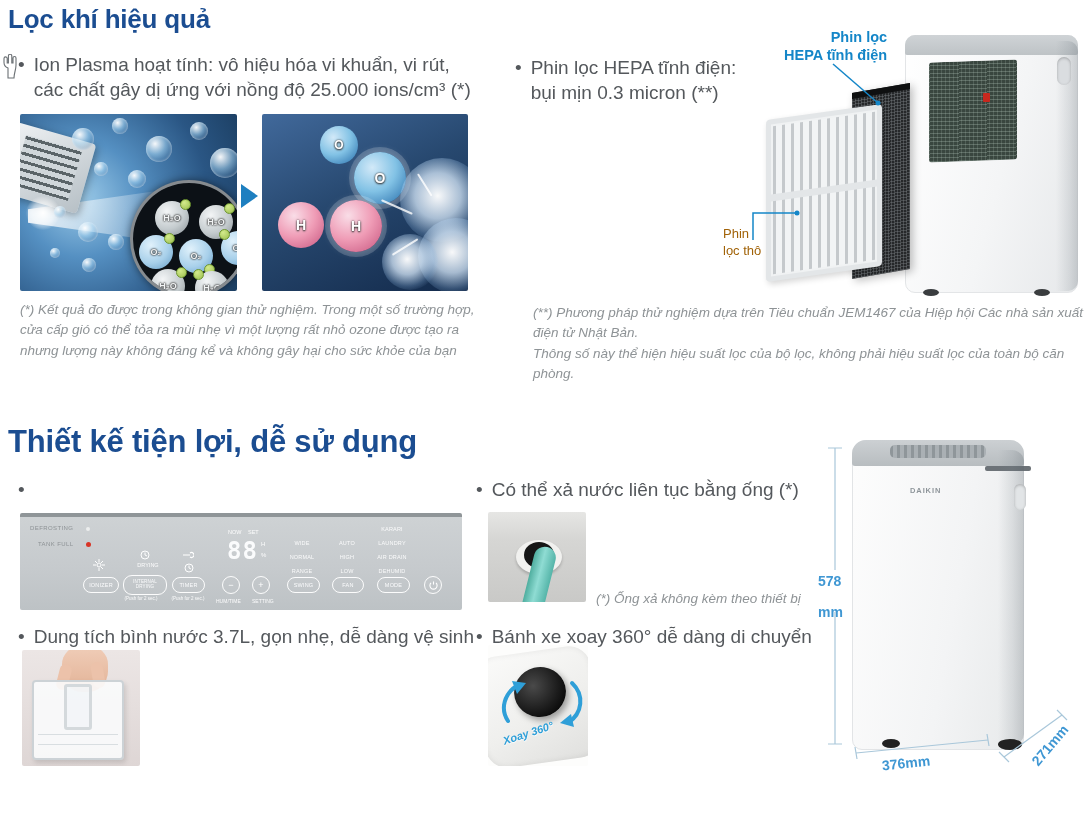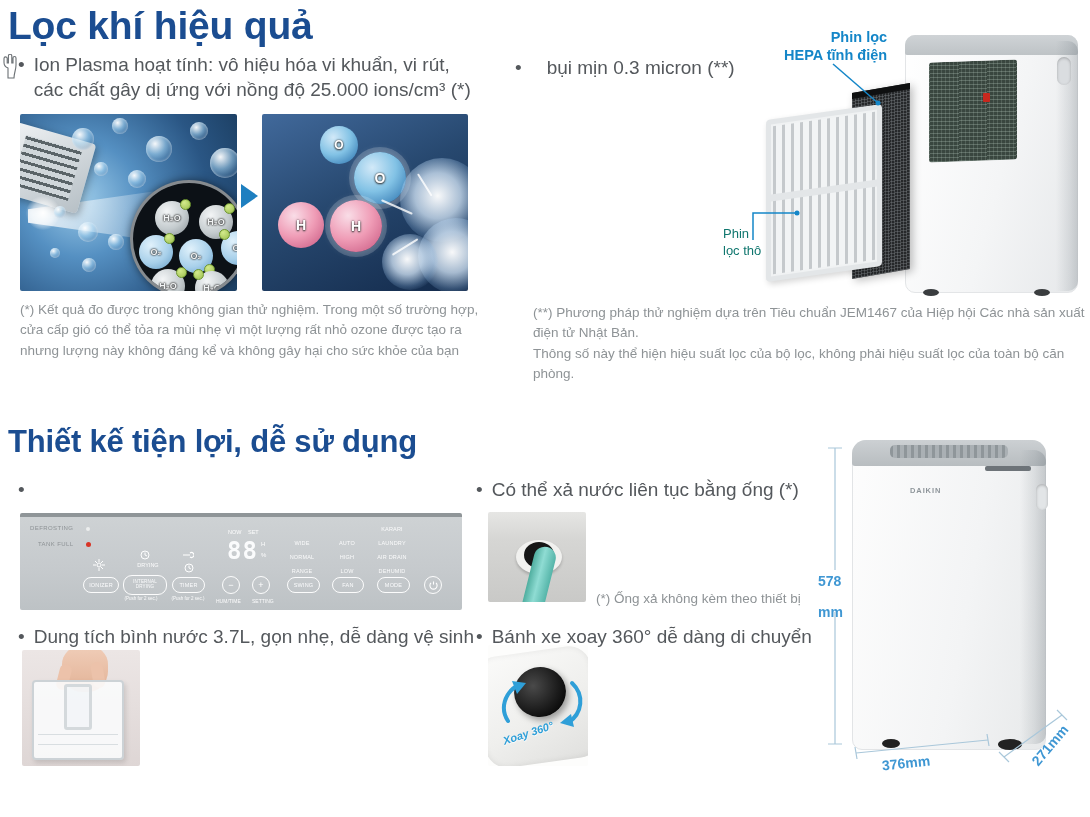--- a/index.html
+++ b/index.html
@@ -1,24 +1,24 @@
 <!DOCTYPE html>
 <html><head>
 <meta charset="utf-8">
 <style>
   html,body{margin:0;padding:0;background:#fff;}
   .canvas{position:relative;width:1090px;height:817px;background:#ffffff;overflow:hidden;
           font-family:"Liberation Sans",sans-serif;}
   .abs{position:absolute;}
-  .h1{position:absolute;font-size:39px;font-weight:800;color:#1b4d91;letter-spacing:-.2px;}
+  .h1{position:absolute;font-size:26px;font-weight:800;color:#1b4d91;letter-spacing:-.2px;}
   .bullet-row{position:absolute;display:flex;gap:9px;color:#54585c;font-size:19px;line-height:1.33;}
   .bdot{flex:0 0 auto;color:#54585c;}
-  .footnote{position:absolute;color:#8e9396;font-size:13.5px;line-height:1.5;}
+  .footnote{position:absolute;font-style:italic;color:#8e9396;font-size:13.5px;line-height:1.5;}
   .bluelabel{position:absolute;color:#1486c8;font-weight:bold;font-size:14.5px;line-height:1.22;}
-  .graylabel{position:absolute;color:#0f766e;font-size:13px;line-height:1.3;}
+  .graylabel{position:absolute;color:#a16207;font-size:13px;line-height:1.3;}
 
   
   .img1{position:absolute;left:20px;top:114px;width:217px;height:177px;overflow:hidden;border-radius:2px;
         background:radial-gradient(circle at 28% 48%,#9ccbe9 0%,#5590c2 32%,#2a5684 70%,#1c3f63 100%);}
   .device{position:absolute;left:-14px;top:18px;width:82px;height:72px;transform:rotate(16deg);
           background:linear-gradient(135deg,#eef1f3,#b7c0c6);border-radius:4px;
           box-shadow:2px 2px 8px rgba(0,0,0,.35);}
   .device-slats{position:absolute;inset:10px 12px;background:repeating-linear-gradient(0deg,#5a6468 0 3px,#cfd6da 3px 8px);}
   .beam{position:absolute;left:8px;top:74px;width:150px;height:56px;opacity:.9;
         background:linear-gradient(90deg,rgba(255,255,255,.95),rgba(210,235,252,0));
@@ -112,21 +112,21 @@
   .tank-line{position:absolute;left:4px;right:4px;height:1px;background:#d9dee1;}
   .wheelimg{position:absolute;left:488px;top:645px;width:100px;height:121px;overflow:hidden;border-radius:2px;background:#fdfdfc;}
   .wheel-base{position:absolute;left:-8px;top:6px;width:116px;height:112px;border-radius:22px;transform:rotate(-8deg);
         background:linear-gradient(155deg,#fbfbfa 0%,#efefed 55%,#dfdfdd 100%);box-shadow:inset 0 0 6px rgba(0,0,0,.08);}
   .wheel{position:absolute;left:26px;top:22px;width:52px;height:50px;border-radius:50%;transform:rotate(-14deg);
         background:radial-gradient(circle at 40% 35%,#4a4a4a,#1c1c1c 55%,#000 90%);box-shadow:2px 4px 6px rgba(0,0,0,.35);}
   .wheel-caption{position:absolute;left:14px;top:82px;transform:rotate(-18deg);color:#2f9fd8;font-weight:bold;
         font-style:italic;font-size:11px;text-shadow:0 1px 1px #fff;}
 
   
-  .unit2{position:absolute;left:852px;top:440px;width:194px;height:310px;}
+  .unit2{position:absolute;left:852px;top:440px;width:172px;height:310px;}
   .unit2-body{position:absolute;inset:0;border-radius:14px 14px 10px 10px;border:1px solid #e2e4e6;
         background:linear-gradient(100deg,#fdfdfd,#f3f4f5 58%,#e7e9ea);}
   .unit2-cap{position:absolute;left:0;right:0;top:0;height:26px;border-radius:14px 14px 3px 3px;
         background:linear-gradient(180deg,#ccd0d3,#b8bdc0);}
   .unit2-vent{position:absolute;left:38px;right:38px;top:5px;height:13px;border-radius:5px;
         background:repeating-linear-gradient(90deg,#8f969a 0 3px,#aab0b4 3px 7px);}
   .unit2-slit{position:absolute;left:133px;top:26px;width:46px;height:5px;border-radius:2px;background:#6d7378;}
   .unit2-logo{position:absolute;left:58px;top:46px;font-size:7.5px;font-weight:bold;color:#8e959a;letter-spacing:.9px;}
   .unit2-side{position:absolute;right:0;top:10px;bottom:6px;width:26px;border-radius:0 12px 10px 0;
         background:linear-gradient(90deg,rgba(0,0,0,0),rgba(115,125,133,.16) 55%,rgba(88,98,106,.27));}
@@ -223,21 +223,22 @@
     <div class="cluster" style="left:156px;top:104px;width:76px;height:76px;"></div>
     <div class="cluster" style="left:120px;top:120px;width:56px;height:56px;"></div>
     <div class="streak" style="left:118px;top:92px;width:34px;transform:rotate(24deg);"></div>
     <div class="streak" style="left:128px;top:132px;width:30px;transform:rotate(-32deg);"></div>
     <div class="streak" style="left:150px;top:70px;width:26px;transform:rotate(58deg);"></div>
   </div>
 
   <div class="bullet-row" style="left:515px;top:55px;width:300px;">
     <span class="bdot">•</span>
     <span>
-      <span style="display:block;margin-left:16px;">bụi mịn 0.3 micron (**)</span>
+      <span style="display:block;">Phin lọc HEPA tĩnh điện:</span>
+      <span style="display:block;">bụi mịn 0.3 micron (**)</span>
     </span>
   </div>
 
   <div class="unit1">
     <div class="unit1-body"></div>
     <div class="unit1-top"></div>
     <div class="unit1-side"></div>
     <div class="unit1-grille"></div>
     <div class="unit1-red"></div>
     <div class="unit1-handle"></div>

